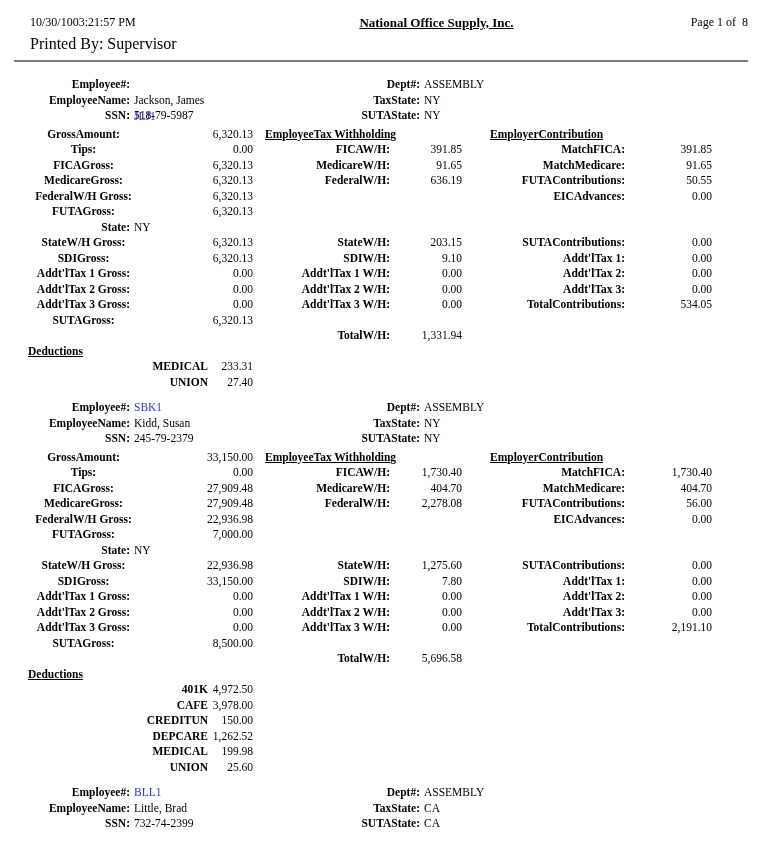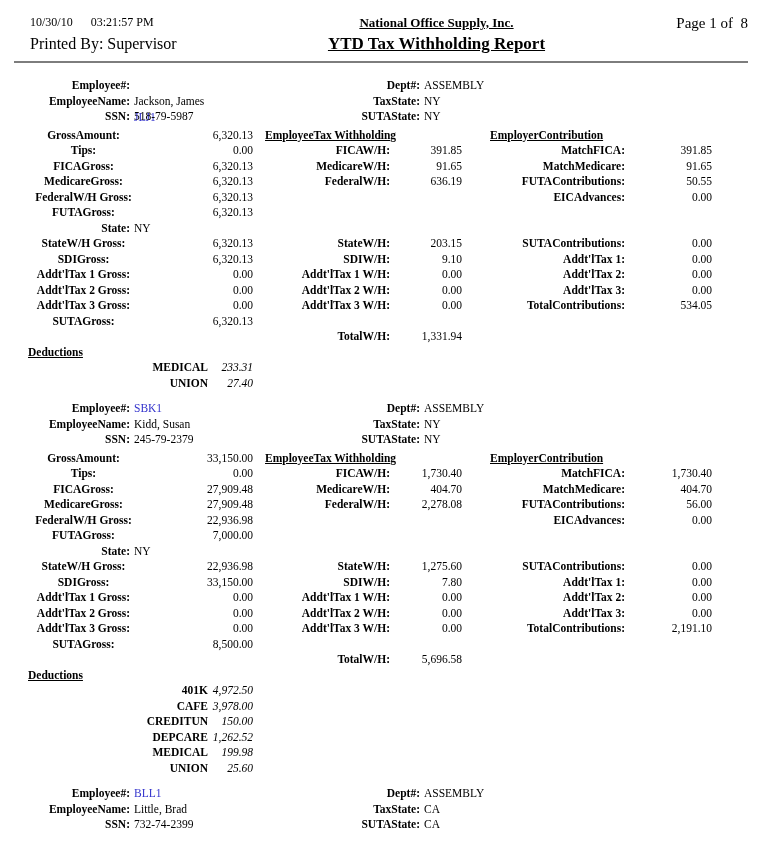--- a/index.html
+++ b/index.html
@@ -6,26 +6,26 @@
   .page{width:762px;height:849px;background:#fff;color:#000;
         font-family:"Liberation Serif","DejaVu Serif",serif;
         font-size:11.5px;position:relative;overflow:hidden;}
   .b{font-weight:bold;}
   .u{text-decoration:underline;}
   span{display:inline-block;box-sizing:border-box;}
 
   
   .hdr{display:flex;align-items:flex-start;padding:15px 14px 0 30px;box-sizing:border-box;}
   .hdr-left{width:195px;}
-  .hdr-datetime{display:flex;gap:18px;font-size:12px;}
+  .hdr-datetime{display:flex;font-size:12px;}
   .hdr-printedby{font-size:16px;margin-top:5px;}
   .hdr-center{flex:1;text-align:center;text-decoration:underline;}
   .company{font-size:13px;font-weight:bold;}
   .title{font-size:17px;font-weight:bold;margin-top:3px;}
-  .hdr-right{width:100px;text-align:right;font-size:15px;white-space:pre;}
+  .hdr-right{width:100px;text-align:right;font-size:12px;white-space:pre;}
   .divider{border-top:2px solid #7d7d7d;margin:7px 14px 0 14px;height:0;}
 
   
   #report-body{margin-top:15px;}
   .row{display:flex;height:15.5px;line-height:15.5px;}
   .emp-block + .emp-block{margin-top:10px;}
   .sec{margin-top:3px;}
 
   .eh-label{width:130px;text-align:right;}
   .eh-value{width:123px;padding-left:4px;text-align:left;}
@@ -38,40 +38,39 @@
   .c2l{width:137px;text-align:right;}
   .c2v{width:72px;text-align:right;}
   .c3l{width:163px;text-align:right;}
   .c3v{width:87px;text-align:right;}
   .c2h{width:209px;padding-left:12px;text-align:left;}
   .c3h{width:250px;padding-left:28px;text-align:left;}
   .sp253{width:253px;}
 
   .ded-title{padding-left:28px;height:15.5px;line-height:15.5px;}
   .dl{width:208px;text-align:right;font-weight:bold;}
-  .dv{width:45px;text-align:right;font-style:italic;}
+  .dv{width:45px;text-align:right;}
 </style>
 </head>
 <body>
 
 <div class="page">
   <div class="hdr">
     <div class="hdr-left">
       <div class="hdr-datetime">
         <span>10/30/10</span>
         <span>03:21:57 PM</span>
       </div>
       <div class="hdr-printedby">
         <span>Printed By:</span>
         <span>Supervisor</span>
       </div>
     </div>
     <div class="hdr-center">
       <div class="company">National Office Supply, Inc.</div>
-      <div class="title">YTD Tax Withholding Report</div>
     </div>
     <div class="hdr-right">Page 1 of  8</div>
   </div>
   <div class="divider"></div>
   <div id="report-body">
       <div class="emp-block">
         <div class="row">
           <span class="eh-label b">Employee#:</span>
           <span class="eh-value emp-id" style="color: rgb(51, 51, 204); margin-top: 32px;">JLJ1</span>
           <span class="dept-label b">Dept#:</span>

